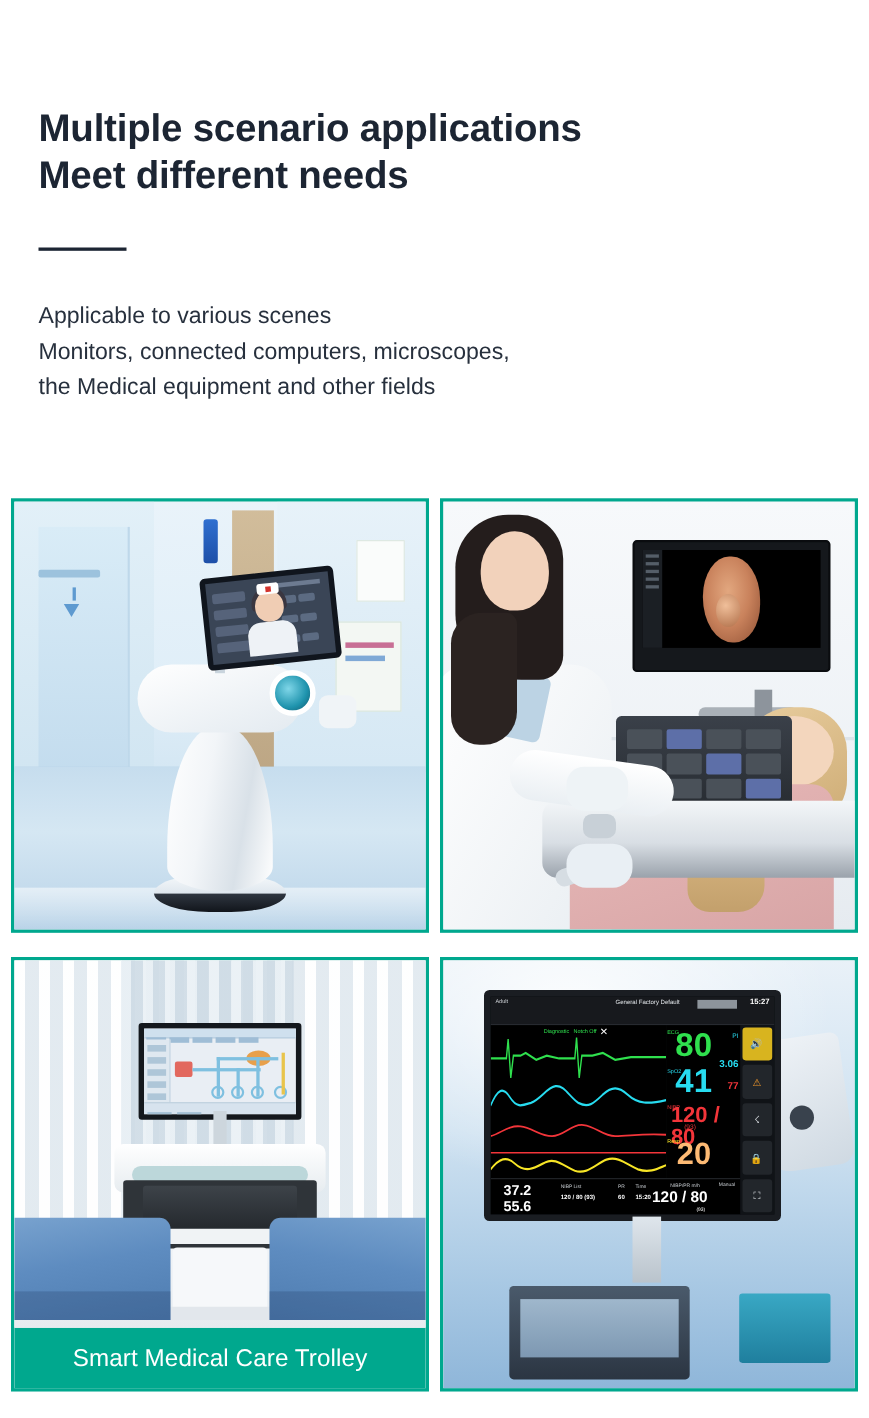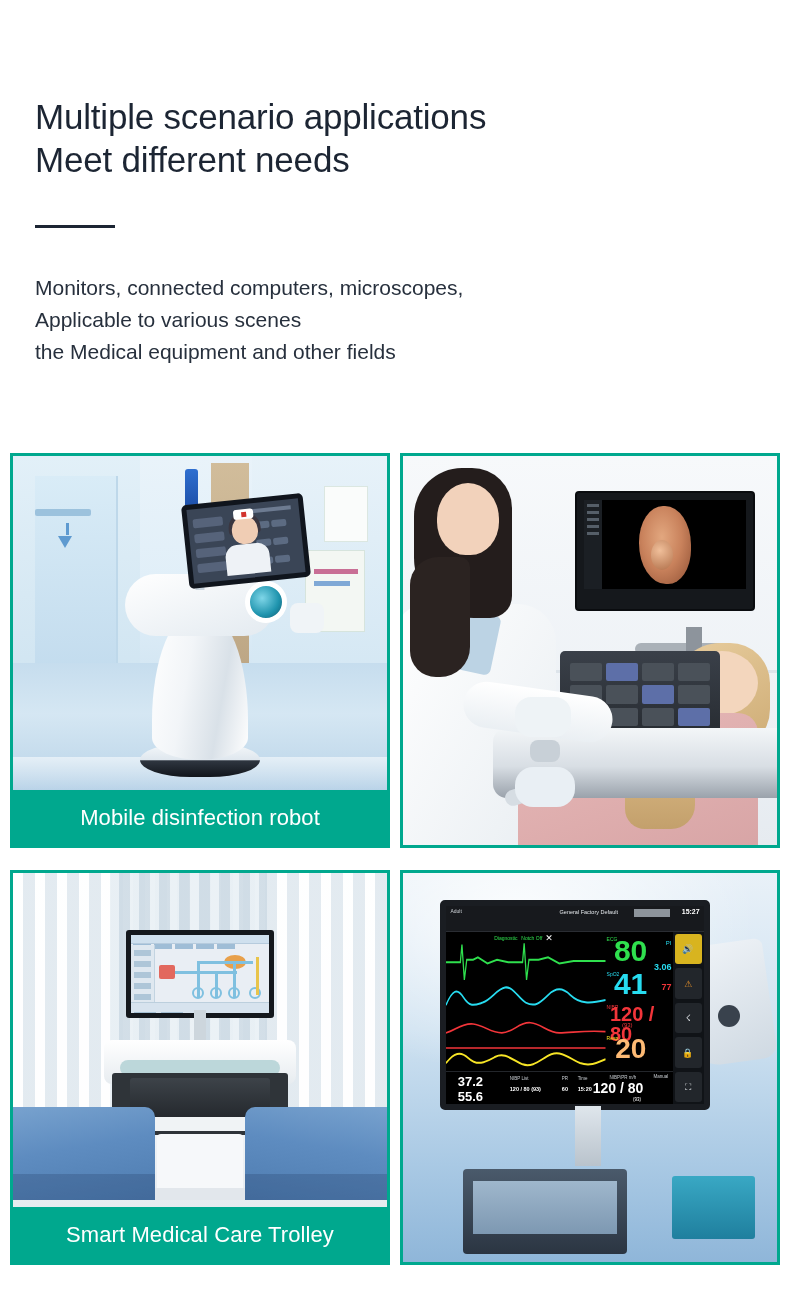--- a/index.html
+++ b/index.html
@@ -21,21 +21,21 @@
 
   
   .header {
     position: absolute;
     left: 35px;
     top: 96px;
     width: 720px;
   }
   .title-line {
     font-size: 35px;
-    font-weight: 400;
+    font-weight: 700;
     line-height: 1.22;
     color: #1c2533;
     letter-spacing: -0.2px;
     white-space: nowrap;
   }
   .divider {
     margin-top: 44px;
     width: 80px;
     height: 3px;
     background: #1c2533;
@@ -577,22 +577,22 @@
 </head>
 <body>
 
 <div class="page">
 
   <div class="header">
     <div class="title-line">Multiple scenario applications</div>
     <div class="title-line">Meet different needs</div>
     <div class="divider"></div>
     <div class="subtitle">
+      <div>Applicable to various scenes</div>
       <div>Monitors, connected computers, microscopes,</div>
-      <div>Applicable to various scenes</div>
       <div>the Medical equipment and other fields</div>
     </div>
   </div>
 
   <div class="grid">
 
     <div class="card">
       <div class="photo ph-robot">
         <div class="corridor-wall-l"></div>
         <div class="door-blue"></div>
@@ -623,21 +623,20 @@
               <i></i>
               <i></i>
             </div>
           <div class="rightcol"><i></i><i></i><i></i><i></i><i></i><i></i></div>
           <div class="avatar-body"></div>
           <div class="avatar-hair"></div>
           <div class="avatar-head"></div>
           <div class="avatar-cap"></div>
         </div>
       </div>
-      <div class="caption">Mobile disinfection robot</div>
     </div>
 
     <div class="card">
       <div class="photo ph-fetal">
         <div class="wall-line"></div>
         <div class="doc-coat"></div>
         <div class="doc-collar"></div>
         <div class="doc-hair"></div>
         <div class="doc-head"></div>
         <div class="doc-hair2"></div>

